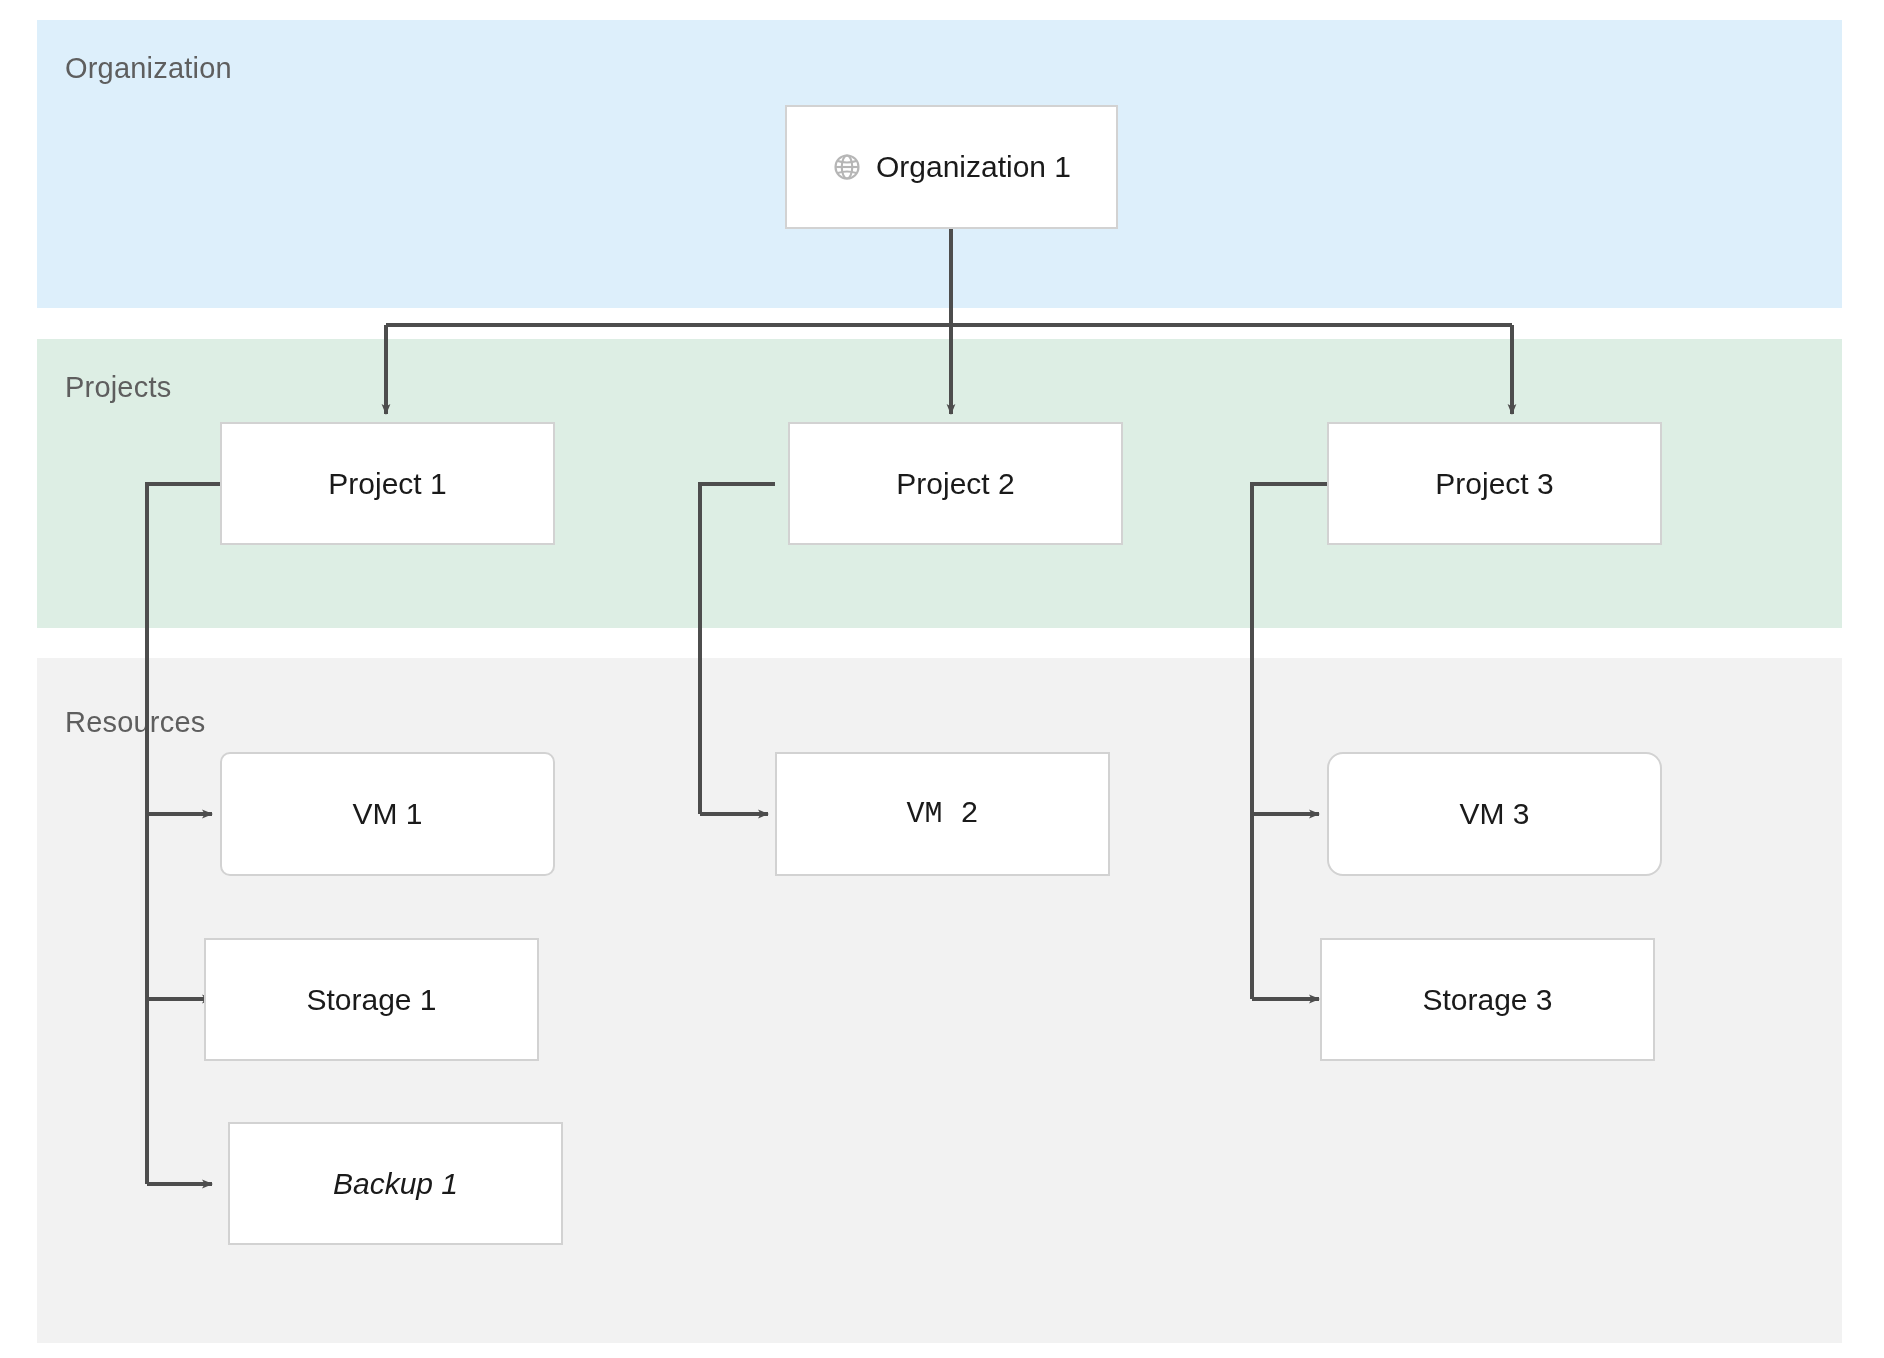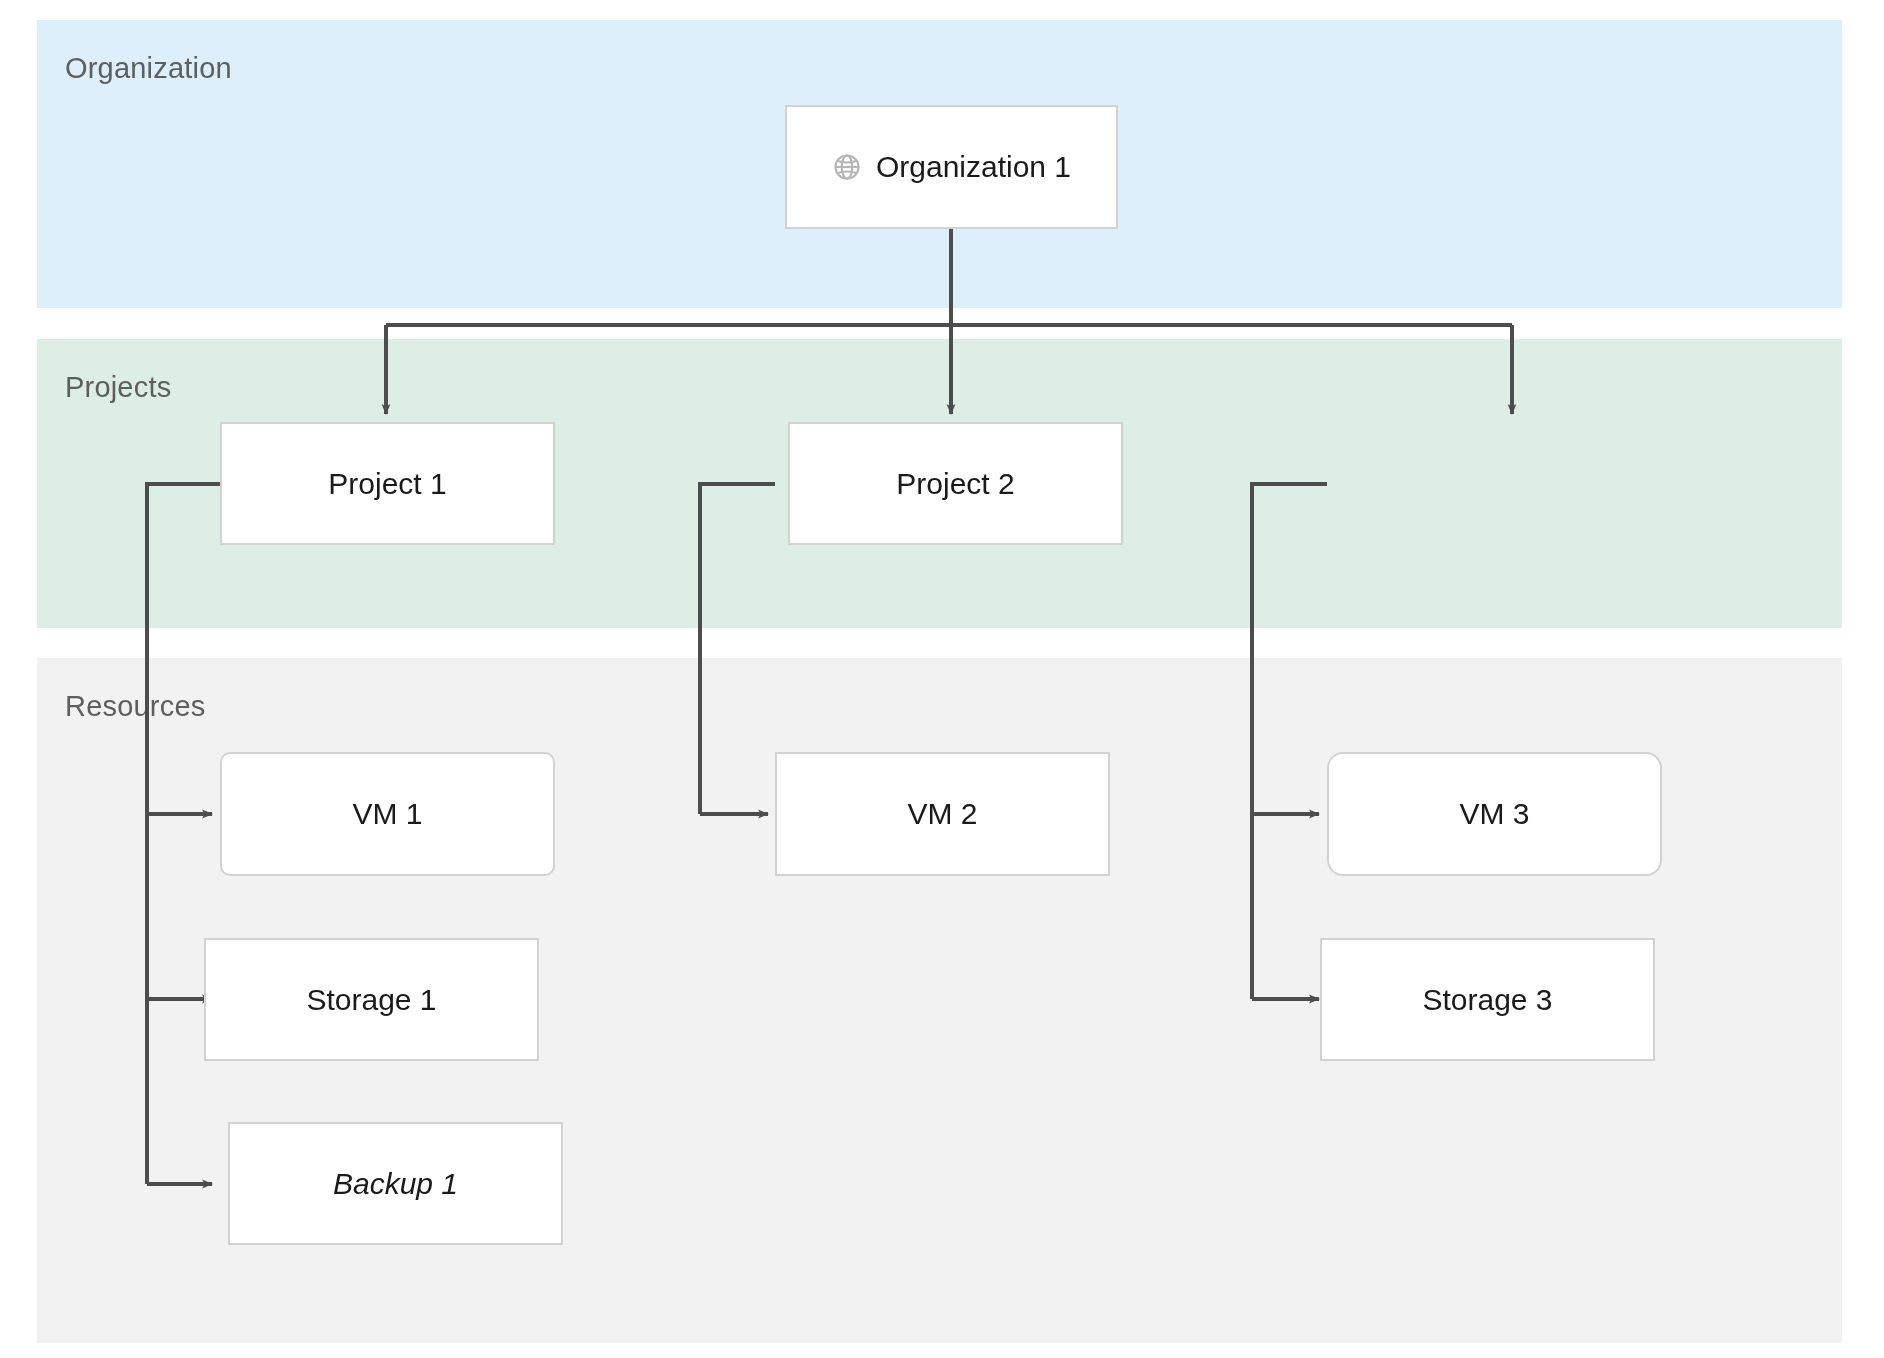--- a/index.html
+++ b/index.html
@@ -40,21 +40,21 @@
   .band-label {
     position: absolute;
     left: 28px;
     font-size: 29px;
     color: #5e5e5e;
     letter-spacing: 0.2px;
     white-space: nowrap;
   }
   .band-org .band-label { top: 32px; }
   .band-projects .band-label { top: 32px; }
-  .band-resources .band-label { top: 32px; }
+  .band-resources .band-label { top: 48px; }
 
   .node {
     position: absolute;
     background: #ffffff;
     border: 2px solid #d2d2d2;
     box-sizing: border-box;
     display: flex;
     align-items: center;
     justify-content: center;
     font-size: 30px;
@@ -143,32 +143,35 @@
     </span>
     <span class="node-label">Organization 1</span>
   </div>
 
   <div class="node" style="left:220px; top:422px; width:335px; height:123px;">
     <span class="node-label">Project 1</span>
   </div>
   <div class="node" style="left:775px; top:422px; width:335px; height:123px;margin-left:13px;">
     <span class="node-label">Project 2</span>
   </div>
+  <div class="node" style="left:1327px; top:422px; width:335px; height:123px;">
+    <span class="node-label">Project 3</span>
+  </div>
 
   <div class="node" style="left:220px; top:752px; width:335px; height:124px;border-radius:10px;">
     <span class="node-label">VM 1</span>
   </div>
   <div class="node" style="left:204px; top:938px; width:335px; height:123px;">
     <span class="node-label">Storage 1</span>
   </div>
   <div class="node" style="left:228px; top:1122px; width:335px; height:123px;font-style:italic;">
     <span class="node-label">Backup 1</span>
   </div>
 
-  <div class="node" style="left:775px; top:752px; width:335px; height:124px;">
+  <div class="node" style="left:775px; top:752px; width:335px; height:124px;font-family:Liberation Mono, monospace;">
     <span class="node-label">VM 2</span>
   </div>
 
   <div class="node" style="left:1327px; top:752px; width:335px; height:124px;border-radius:16px;">
     <span class="node-label">VM 3</span>
   </div>
   <div class="node" style="left:1320px; top:938px; width:335px; height:123px;">
     <span class="node-label">Storage 3</span>
   </div>
 

